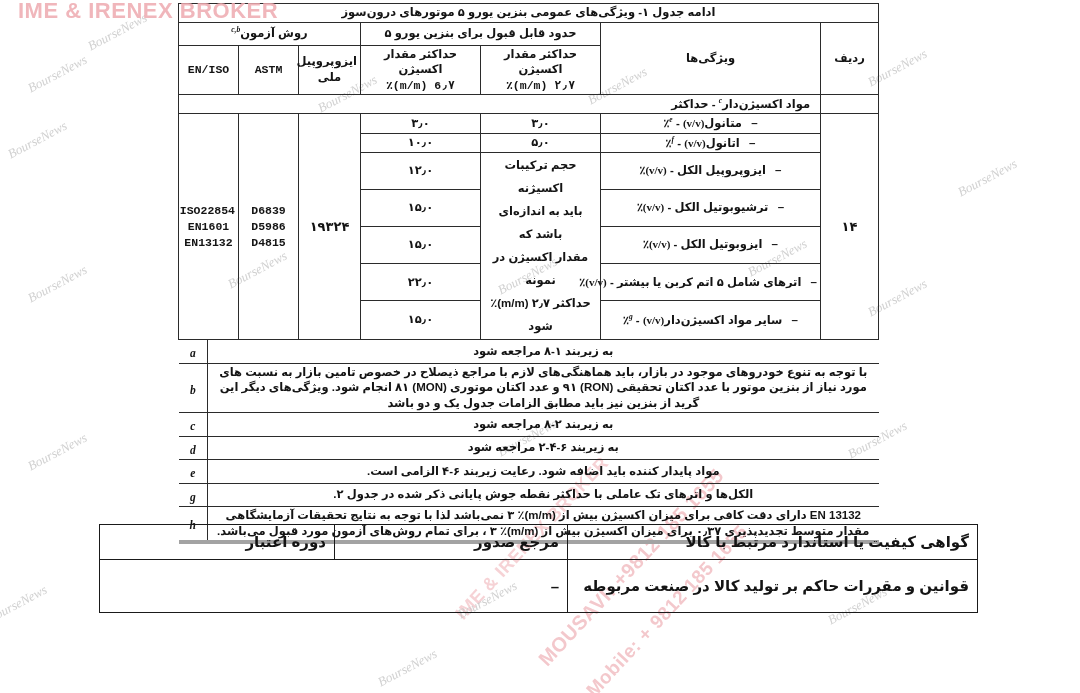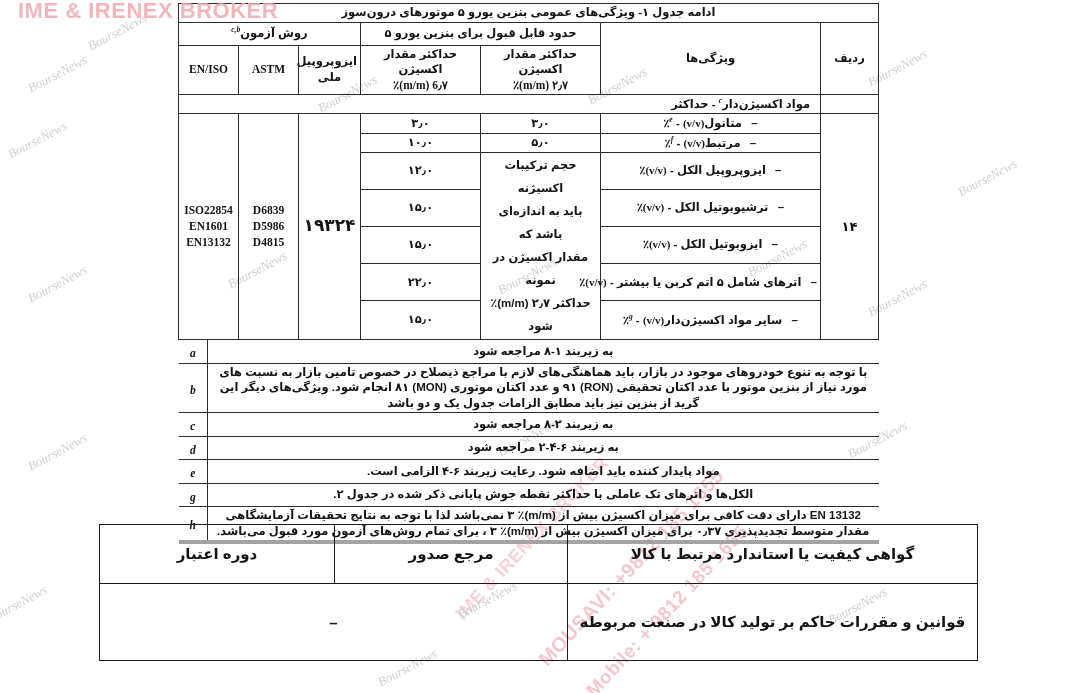--- a/index.html
+++ b/index.html
@@ -89,21 +89,21 @@
     line-height: 1.35;
     background: transparent;
   }
   .tbl-title td {
     font-size: 13px;
     font-weight: 700;
     padding: 3px 4px 4px 4px;
     letter-spacing: 0;
   }
   .hdr-cell { height: 20px; }
-  .lat { font-family: Liberation Serif, serif; font-weight: 700; }
+  .lat { font-family: Liberation Mono, monospace; font-weight: 700; }
   .lat-small { font-family: "Liberation Serif", "DejaVu Serif", serif; font-weight: 700; font-size: 11px; margin-top: 40px; }
   sup.fn {
     font-size: 7.5px;
     font-family: "Liberation Serif", serif;
     font-style: italic;
     vertical-align: super;
     font-weight: 700;
   }
 
   .feat-cell {
@@ -151,23 +151,23 @@
   table.cert {
     border-collapse: collapse;
     width: 878px;
     table-layout: fixed;
     background: transparent;
   }
   table.cert td {
     border: 1px solid #1a1a1a;
     font-size: 15px;
     font-weight: 700;
-    text-align: center;
+    text-align: right;
     vertical-align: middle;
-    padding: 16px 8px;
+    padding: 4px 8px;
     background: transparent;
   }
   td.gray { background: #efefef; }
   .cert-head td { height: 26px; font-size: 14.5px; }
   .cert-body td { height: 76px; font-size: 18px; line-height: 1.5; }
   .cert-last td { height: 44px; font-size: 14.5px; }
   .dash-val { font-size: 16px; font-weight: 400; }
 </style>
 </head>
 <body>
@@ -253,37 +253,37 @@
 
       <tr>
         <td rowspan="7" class="num" style="font-size:13px;">۱۴</td>
         <td class="feat-cell">
           <span class="dash">–</span>
           <span>متانول</span><sup class="fn">e</sup>
           <span>-</span> <span class="lat-small">(v/v)٪</span>
         </td>
         <td class="num">۳٫۰</td>
         <td class="num">۳٫۰</td>
-        <td rowspan="7" class="num" style="font-size:17px;">۱۹۳۲۴</td>
+        <td rowspan="7" class="num" style="font-size:13px;">۱۹۳۲۴</td>
         <td rowspan="7" class="lat std-stack">
           <span>D6839</span><br>
           <span>D5986</span><br>
           <span>D4815</span>
         </td>
         <td rowspan="7" class="lat std-stack">
           <span>ISO22854</span><br>
           <span>EN1601</span><br>
           <span>EN13132</span>
         </td>
       </tr>
 
       <tr>
         <td class="feat-cell">
           <span class="dash">–</span>
-          <span>مرتبط</span><sup class="fn">f</sup>
+          <span>اتانول</span><sup class="fn">f</sup>
           <span>-</span> <span class="lat-small">(v/v)٪</span>
         </td>
         <td class="num">۵٫۰</td>
         <td class="num">۱۰٫۰</td>
       </tr>
 
       <tr>
         <td class="feat-cell">
           <span class="dash">–</span>
           <span>ایزوپروپیل الکل</span>

